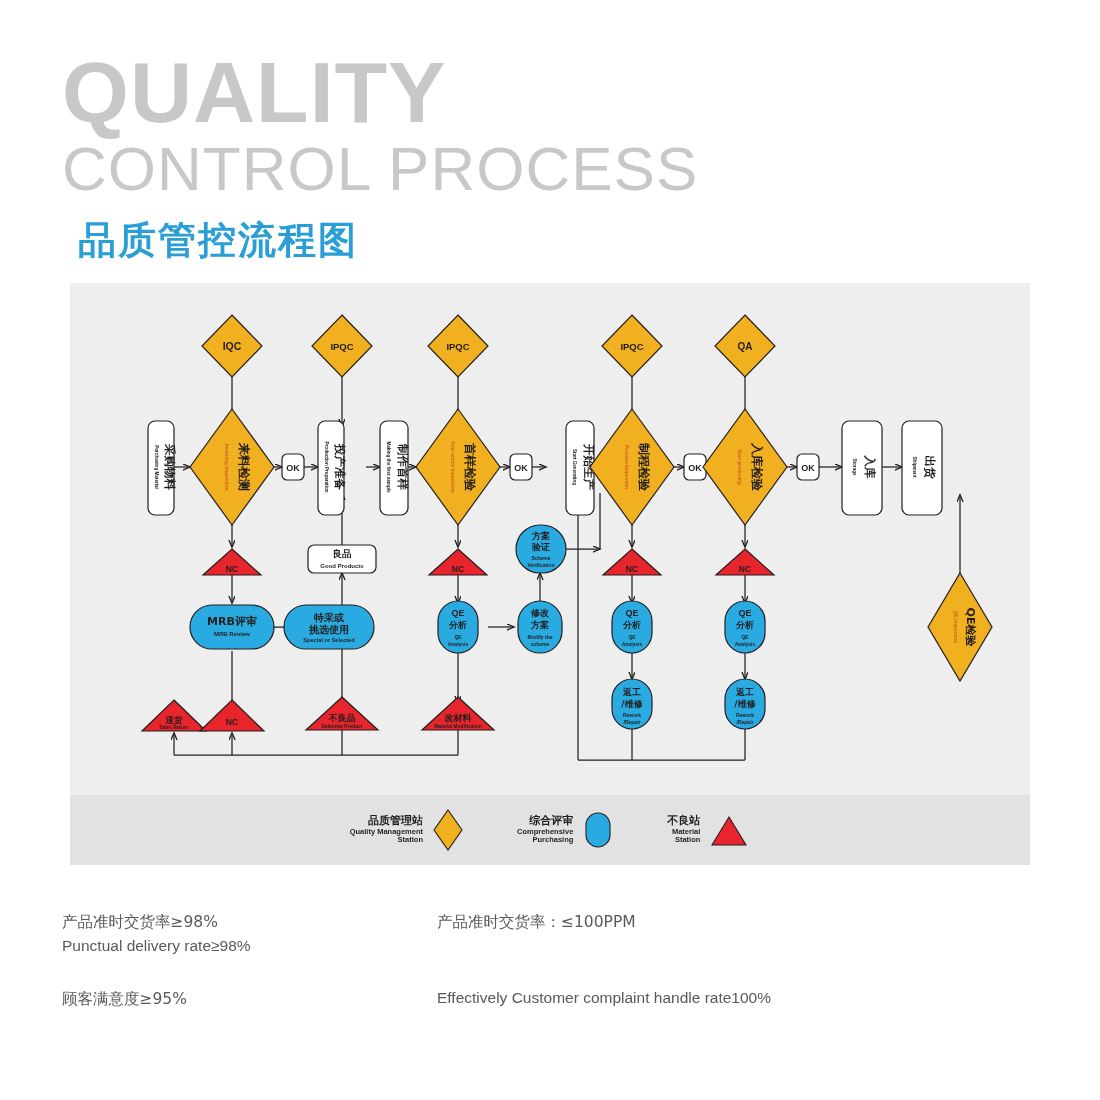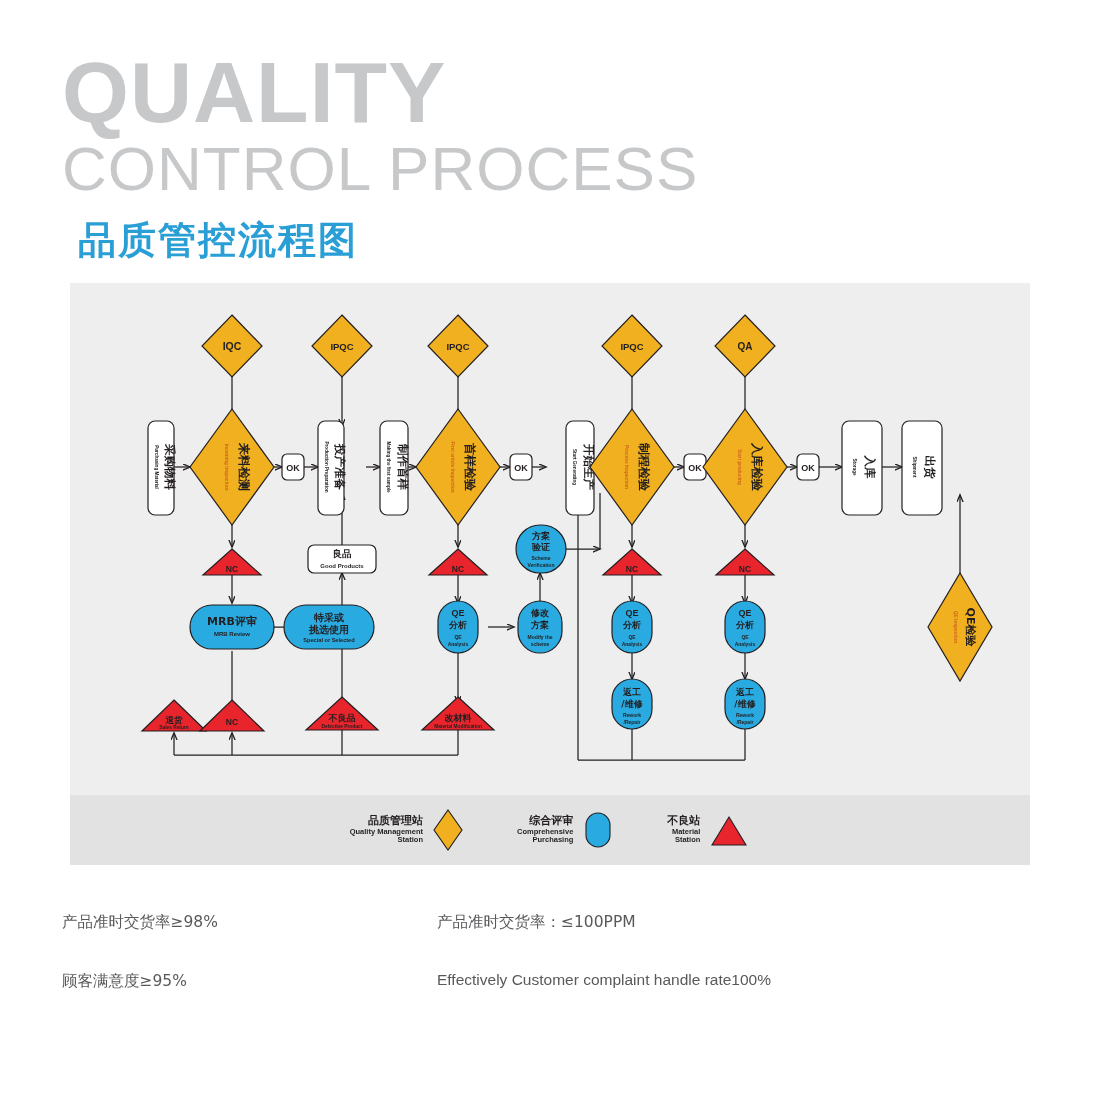--- a/index.html
+++ b/index.html
@@ -408,20 +408,21 @@
         <polygon points="21,10 38,38 4,38" fill="#E8252C" stroke="#231f20" stroke-width="1.1"></polygon>
       </svg>
     </div>
 
   </div>
 
   <div class="kpis">
     <div class="kpi-row">
       <div class="kpi-cell">
         <div class="kpi-cn">产品准时交货率≥98%</div>
+        <div class="kpi-en">Punctual delivery rate≥98%</div>
       </div>
       <div class="kpi-cell">
         <div class="kpi-cn">产品准时交货率：≤100PPM</div>
       </div>
     </div>
     <div class="kpi-row">
       <div class="kpi-cell">
         <div class="kpi-cn">顾客满意度≥95%</div>
       </div>
       <div class="kpi-cell">

